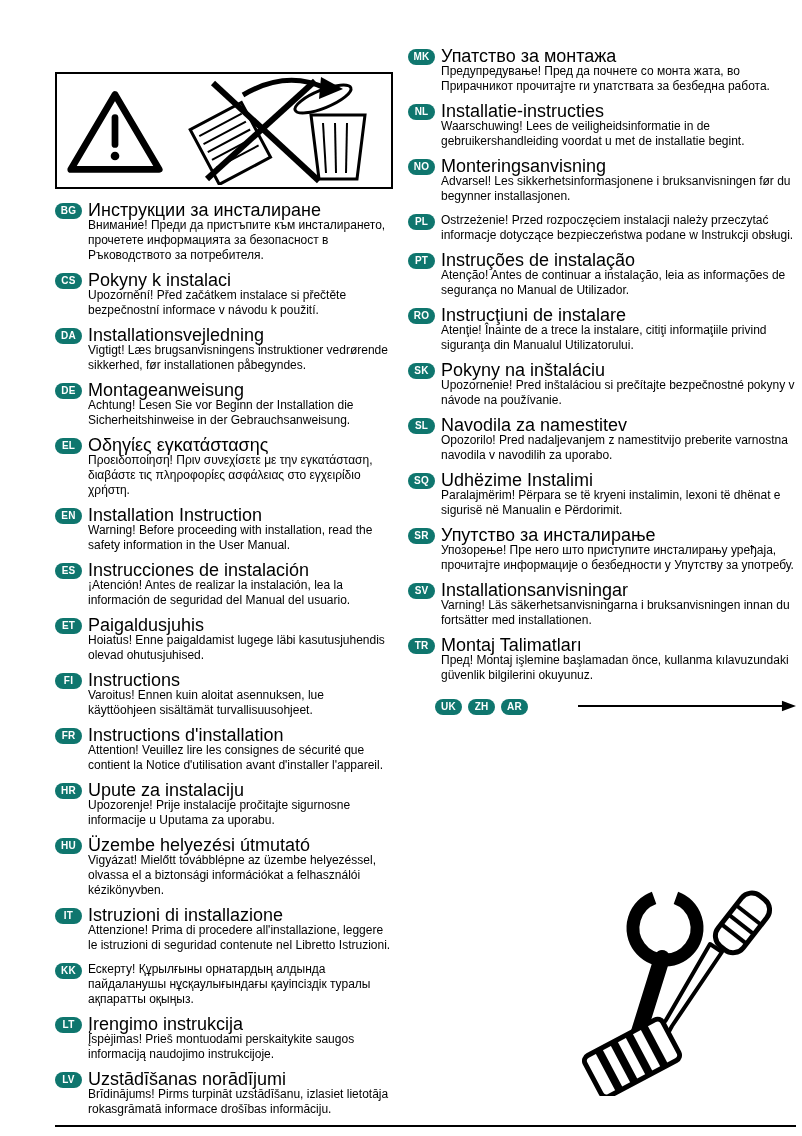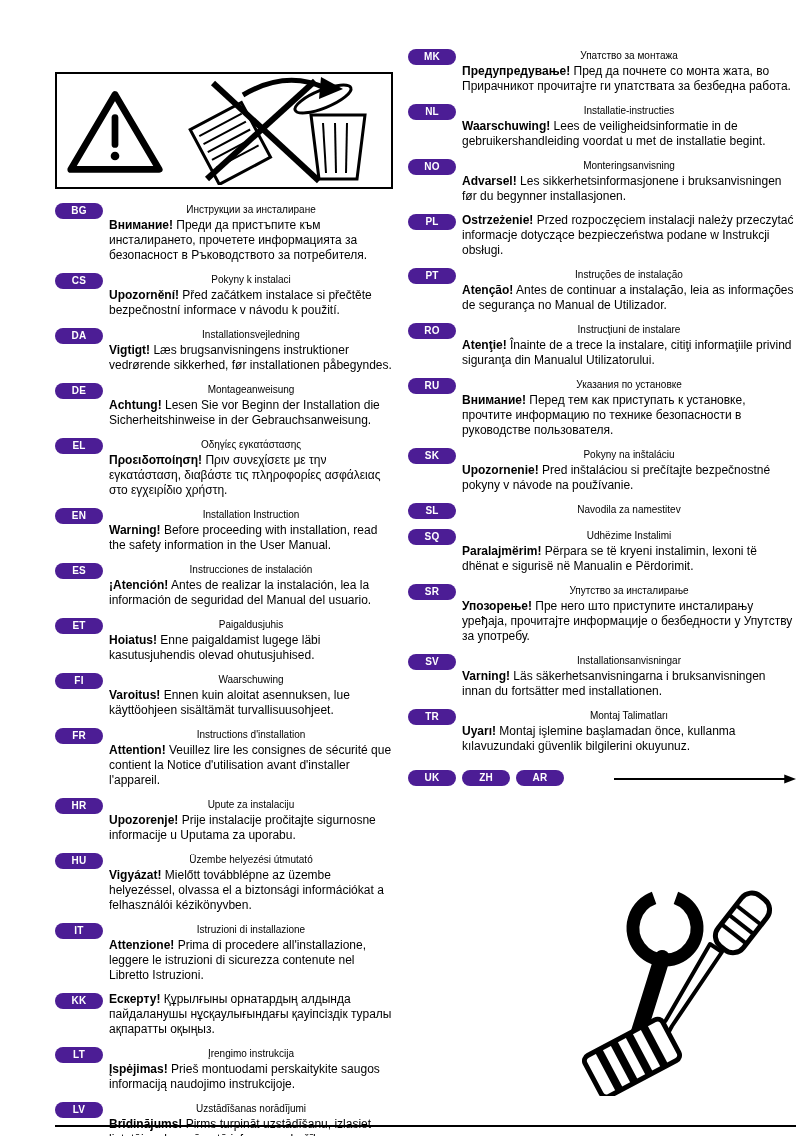--- a/index.html
+++ b/index.html
@@ -12,29 +12,29 @@
   .col-left{left:55px;top:72px;width:338px;}
   .col-right{left:408px;top:48px;width:388px;}
 
   .warning-box{
     border:2px solid #000;height:117px;box-sizing:border-box;
     display:flex;align-items:center;padding:4px 8px;gap:6px;margin-bottom:13px;
   }
 
   .entry{display:flex;margin-bottom:9px;}
   .badge{
-    flex:0 0 auto;width:48px;height:16px;background:#4c1d95;color:#fff;
+    flex:0 0 auto;width:27px;height:16px;background:#0f766e;color:#fff;
     border-radius:9px;font-size:10px;font-weight:bold;line-height:16px;
     text-align:center;margin-right:6px;margin-top:1px;letter-spacing:.2px;
   }
   .entry-text{flex:1;font-size:12px;line-height:15px;}
-  .entry-title{font-size:10px;line-height:16px;text-align:center;}
-  .entry-body b{font-weight:bold;}
-
-  .footer-codes{display:flex;align-items:flex-end;margin-top:16px;}
+  .entry-title{font-size:18px;line-height:16px;}
+  .entry-body b{font-weight:normal;}
+
+  .footer-codes{display:flex;align-items:flex-start;margin-top:16px;margin-left:27px;}
   .footer-codes .badge{margin-right:6px;margin-top:0;}
   .cont-arrow{margin-left:44px;display:block;}
 
   .tools-illustration{position:absolute;left:560px;top:868px;}
   .footer-rule{position:absolute;left:55px;bottom:9px;width:741px;height:2px;background:#000;}
 </style>
 </head>
 <body>
 
 <div class="col col-left">
@@ -133,21 +133,21 @@
     <span class="badge">ET</span>
     <div class="entry-text">
       <div class="entry-title">Paigaldusjuhis</div>
       <div class="entry-body"><b>Hoiatus!</b><span> Enne paigaldamist lugege läbi kasutusjuhendis olevad ohutusjuhised.</span></div>
     </div>
   </div>
 
   <div class="entry">
     <span class="badge">FI</span>
     <div class="entry-text">
-      <div class="entry-title">Waarschuwing</div>
+      <div class="entry-title">Instructions</div>
       <div class="entry-body"><b>Varoitus!</b><span> Ennen kuin aloitat asennuksen, lue käyttöohjeen sisältämät turvallisuusohjeet.</span></div>
     </div>
   </div>
 
   <div class="entry">
     <span class="badge">FR</span>
     <div class="entry-text">
       <div class="entry-title">Instructions d'installation</div>
       <div class="entry-body"><b>Attention!</b><span> Veuillez lire les consignes de sécurité que contient la Notice d'utilisation avant d'installer l'appareil.</span></div>
     </div>
@@ -166,21 +166,21 @@
     <div class="entry-text">
       <div class="entry-title">Üzembe helyezési útmutató</div>
       <div class="entry-body"><b>Vigyázat!</b><span> Mielőtt továbblépne az üzembe helyezéssel, olvassa el a biztonsági információkat a felhasználói kézikönyvben.</span></div>
     </div>
   </div>
 
   <div class="entry">
     <span class="badge">IT</span>
     <div class="entry-text">
       <div class="entry-title">Istruzioni di installazione</div>
-      <div class="entry-body"><b>Attenzione!</b><span> Prima di procedere all'installazione, leggere le istruzioni di sicurezza contenute nel Libretto Istruzioni.</span></div>
+      <div class="entry-body"><b>Attenzione!</b><span> Prima di procedere all'installazione, leggere le istruzioni di seguridad contenute nel Libretto Istruzioni.</span></div>
     </div>
   </div>
 
   <div class="entry">
     <span class="badge">KK</span>
     <div class="entry-text">
       <div class="entry-body"><b>Ескерту!</b><span> Құрылғыны орнатардың алдында пайдаланушы нұсқаулығындағы қауіпсіздік туралы ақпаратты оқыңыз.</span></div>
     </div>
   </div>
 
@@ -244,40 +244,34 @@
   </div>
 
   <div class="entry">
     <span class="badge">RO</span>
     <div class="entry-text">
       <div class="entry-title">Instrucţiuni de instalare</div>
       <div class="entry-body"><b>Atenţie!</b><span> Înainte de a trece la instalare, citiţi informaţiile privind siguranţa din Manualul Utilizatorului.</span></div>
     </div>
   </div>
 
-  <div class="entry">
-    <span class="badge">RU</span>
-    <div class="entry-text">
-      <div class="entry-title">Указания по установке</div>
-      <div class="entry-body"><b>Внимание!</b><span> Перед тем как приступать к установке, прочтите информацию по технике безопасности в руководстве пользователя.</span></div>
-    </div>
-  </div>
 
   <div class="entry">
     <span class="badge">SK</span>
     <div class="entry-text">
       <div class="entry-title">Pokyny na inštaláciu</div>
       <div class="entry-body"><b>Upozornenie!</b><span> Pred inštaláciou si prečítajte bezpečnostné pokyny v návode na používanie.</span></div>
     </div>
   </div>
 
   <div class="entry">
     <span class="badge">SL</span>
     <div class="entry-text">
       <div class="entry-title">Navodila za namestitev</div>
+      <div class="entry-body"><b>Opozorilo!</b><span> Pred nadaljevanjem z namestitvijo preberite varnostna navodila v navodilih za uporabo.</span></div>
     </div>
   </div>
 
   <div class="entry">
     <span class="badge">SQ</span>
     <div class="entry-text">
       <div class="entry-title">Udhëzime Instalimi</div>
       <div class="entry-body"><b>Paralajmërim!</b><span> Përpara se të kryeni instalimin, lexoni të dhënat e sigurisë në Manualin e Përdorimit.</span></div>
     </div>
   </div>
@@ -295,21 +289,21 @@
     <div class="entry-text">
       <div class="entry-title">Installationsanvisningar</div>
       <div class="entry-body"><b>Varning!</b><span> Läs säkerhetsanvisningarna i bruksanvisningen innan du fortsätter med installationen.</span></div>
     </div>
   </div>
 
   <div class="entry">
     <span class="badge">TR</span>
     <div class="entry-text">
       <div class="entry-title">Montaj Talimatları</div>
-      <div class="entry-body"><b>Uyarı!</b><span> Montaj işlemine başlamadan önce, kullanma kılavuzundaki güvenlik bilgilerini okuyunuz.</span></div>
+      <div class="entry-body"><b>Пред!</b><span> Montaj işlemine başlamadan önce, kullanma kılavuzundaki güvenlik bilgilerini okuyunuz.</span></div>
     </div>
   </div>
 </div>
 
   <div class="footer-codes">
     <span class="badge">UK</span>
     <span class="badge">ZH</span>
     <span class="badge">AR</span>
     <svg class="cont-arrow" width="248" height="14" viewBox="0 0 248 14">
       <line x1="0" y1="7" x2="234" y2="7" stroke="#000" stroke-width="2.5"></line>

